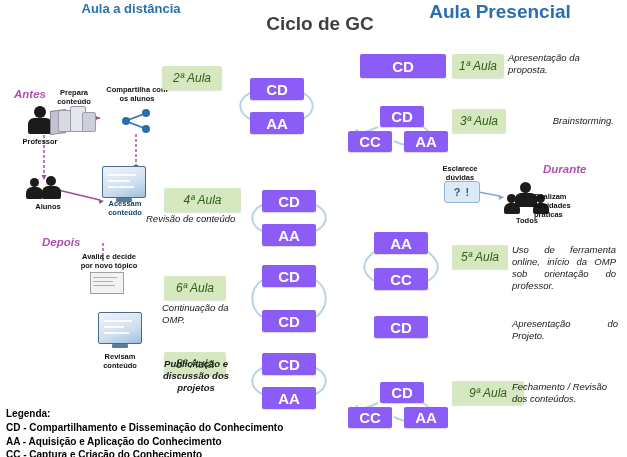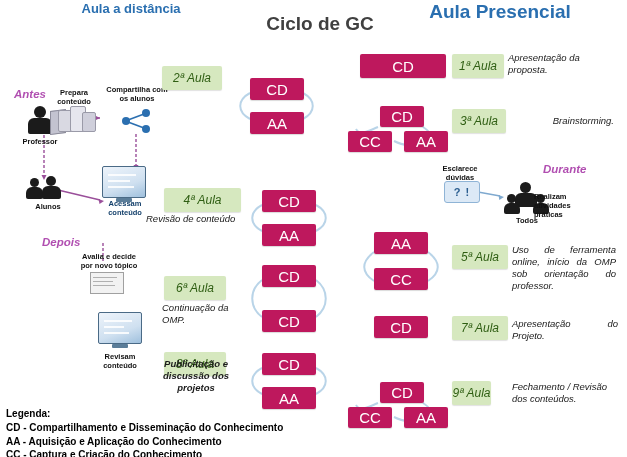--- a/index.html
+++ b/index.html
@@ -20,23 +20,23 @@
     text-align:center;
     line-height:1.1;
   }
   #title-dist{left:56px;top:2px;width:150px;font-size:13px;color:#2a6fb0;}
   #title-ciclo{left:240px;top:14px;width:160px;font-size:19px;color:#404040;}
   #title-pres{left:420px;top:2px;width:160px;font-size:19px;color:#2a6fb0;}
 
   
   .pill{
     position:absolute;
-    background:#be185d;
+    background:#8b5cf6;
     color:#ffffff;
-    font-weight:normal;
+    font-weight:bold;
     font-size:12px;
     display:flex;
     align-items:center;
     justify-content:center;
     border-radius:2px;
     box-shadow:0 1px 1px rgba(0,0,0,.15);
   }
   .pill.big{font-size:15px;}
 
   
@@ -294,27 +294,26 @@
   </div>
   <div class="ilabel" style="left:500px;top:216px;width:54px;">Todos</div>
   <div class="ilabel" style="left:534px;top:192px;width:60px;text-align:left;">Realizam atividades práticas</div>
 
   <div class="pill big" style="left:374px;top:232px;width:54px;height:22px;">AA</div>
   <div class="pill big" style="left:374px;top:268px;width:54px;height:22px;">CC</div>
   <div class="aula" style="left:452px;top:245px;width:56px;height:24px;">5ª Aula</div>
   <div class="cap just" style="left:512px;top:244px;width:104px;">Uso de ferramenta online, início da OMP sob orientação do professor.</div>
 
   <div class="pill big" style="left:374px;top:316px;width:54px;height:22px;">CD</div>
-  <div class="aula" style="left:452px;top:316px;width:56px;height:24px;">7ª Aula</div>
   <div class="cap just" style="left:512px;top:318px;width:106px;">Apresentação do Projeto.</div>
 
   <div class="pill big" style="left:380px;top:382px;width:44px;height:21px;">CD</div>
   <div class="pill big" style="left:348px;top:407px;width:44px;height:21px;">CC</div>
   <div class="pill big" style="left:404px;top:407px;width:44px;height:21px;">AA</div>
-  <div class="aula" style="left:452px;top:381px;width:39px;height:24px;">9ª Aula</div>
+  <div class="aula" style="left:452px;top:381px;width:72px;height:24px;">9ª Aula</div>
   <div class="cap" style="left:512px;top:381px;width:106px;">Fechamento / Revisão dos conteúdos.</div>
 
   <div class="legend">
     <div class="ltitle">Legenda:</div>
     <div>CD - Compartilhamento e Disseminação do Conhecimento</div>
     <div>AA - Aquisição e Aplicação do Conhecimento</div>
     <div>CC - Captura e Criação do Conhecimento</div>
   </div>
 
 </div>

